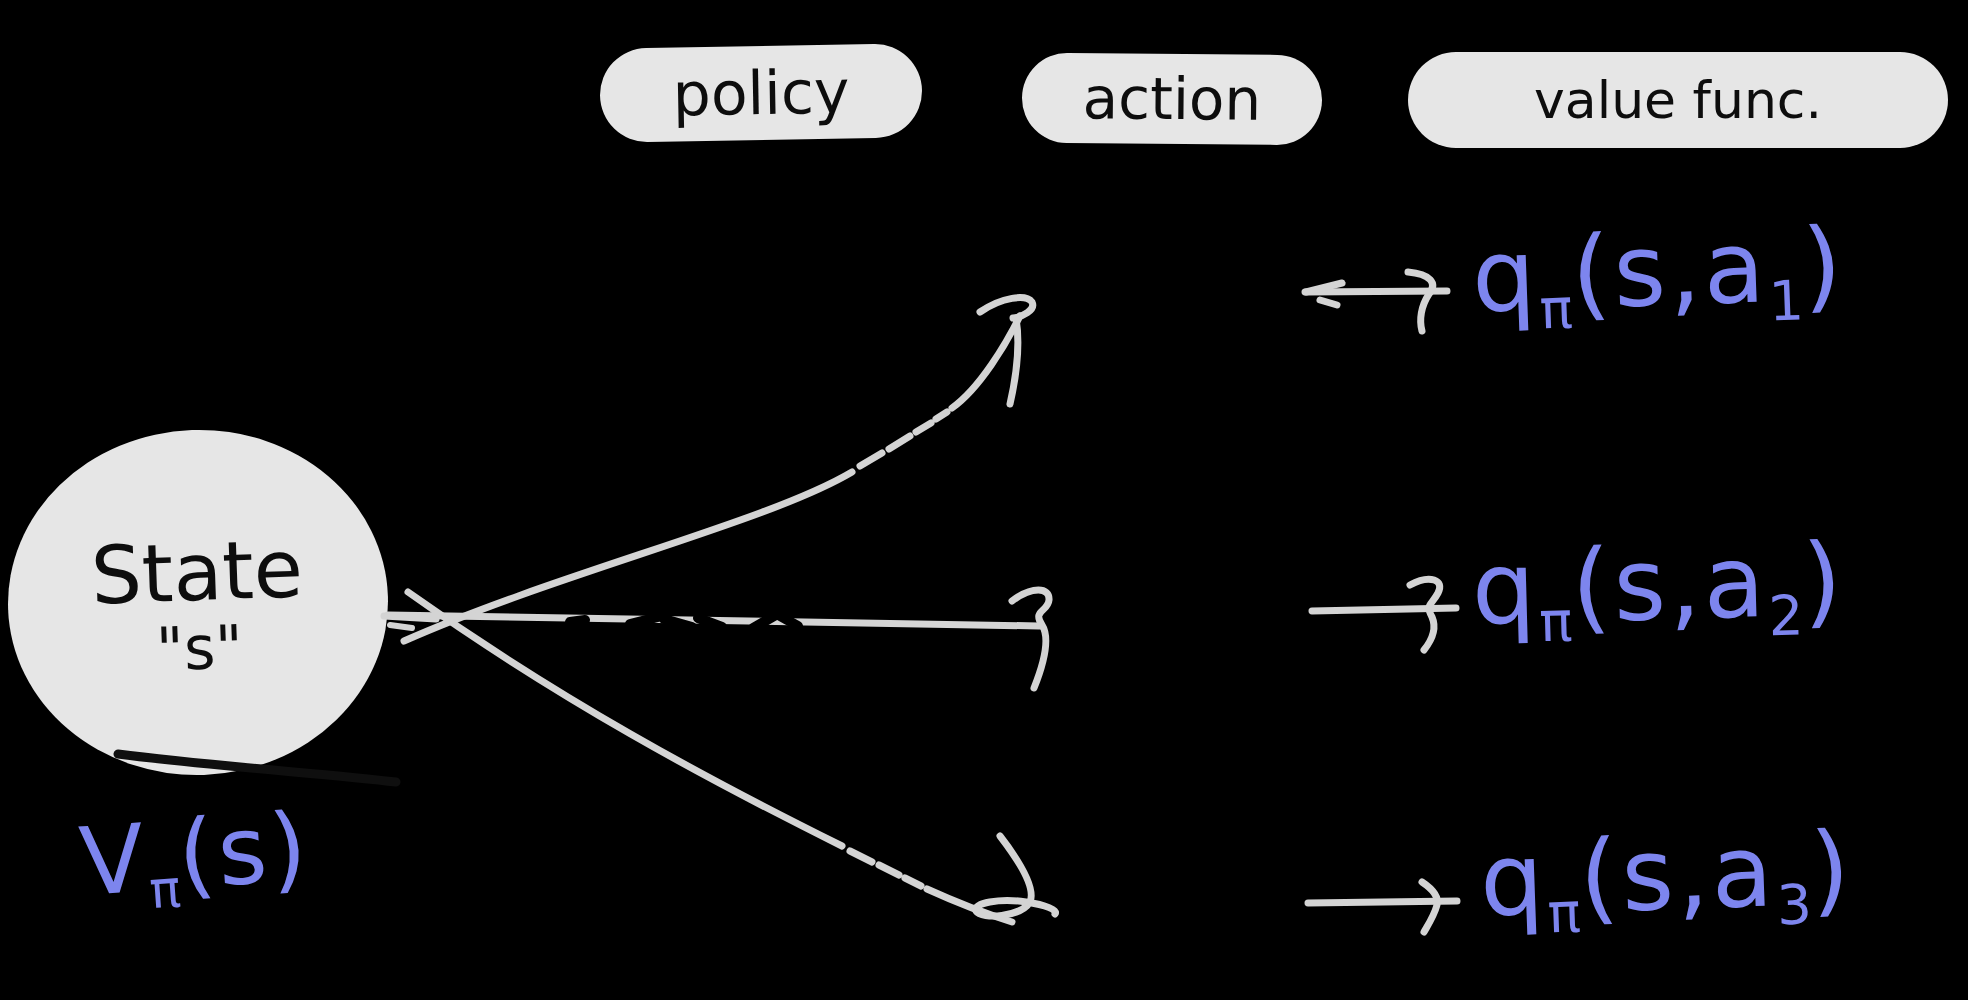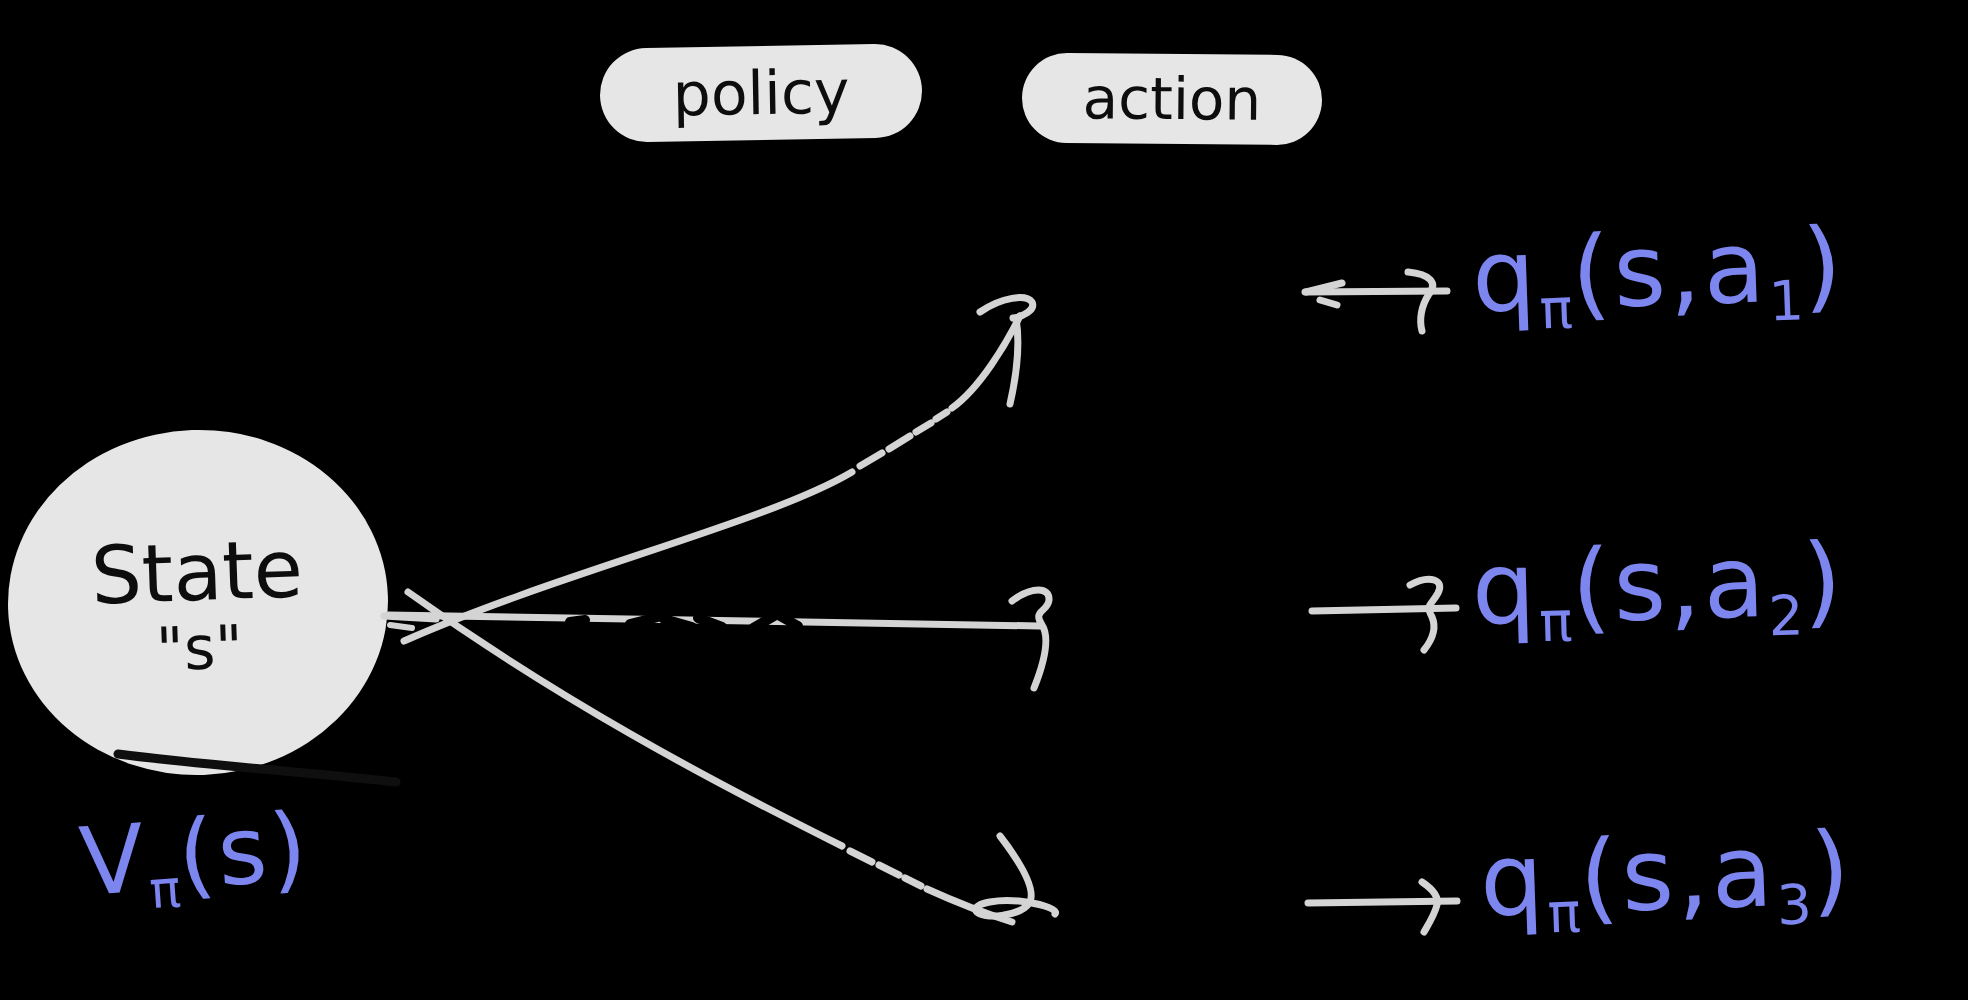--- a/index.html
+++ b/index.html
@@ -58,20 +58,23 @@
 </head>
 <body>
 
 <div id="canvas">
 
   <div class="pill" id="pill-policy">
     <span>policy</span>
   </div>
   <div class="pill" id="pill-action">
     <span>action</span>
+  </div>
+  <div class="pill" id="pill-value">
+    <span>value func.</span>
   </div>
 
   <div id="state-circle">
     <div class="l1">State</div>
     <div class="l2">"s"</div>
   </div>
 
   <svg class="overlay" width="1968" height="1000" viewBox="0 0 1968 1000">
 
     <path class="ink-stroke" d="M 118 754 C 210 766, 330 774, 396 782"></path>

